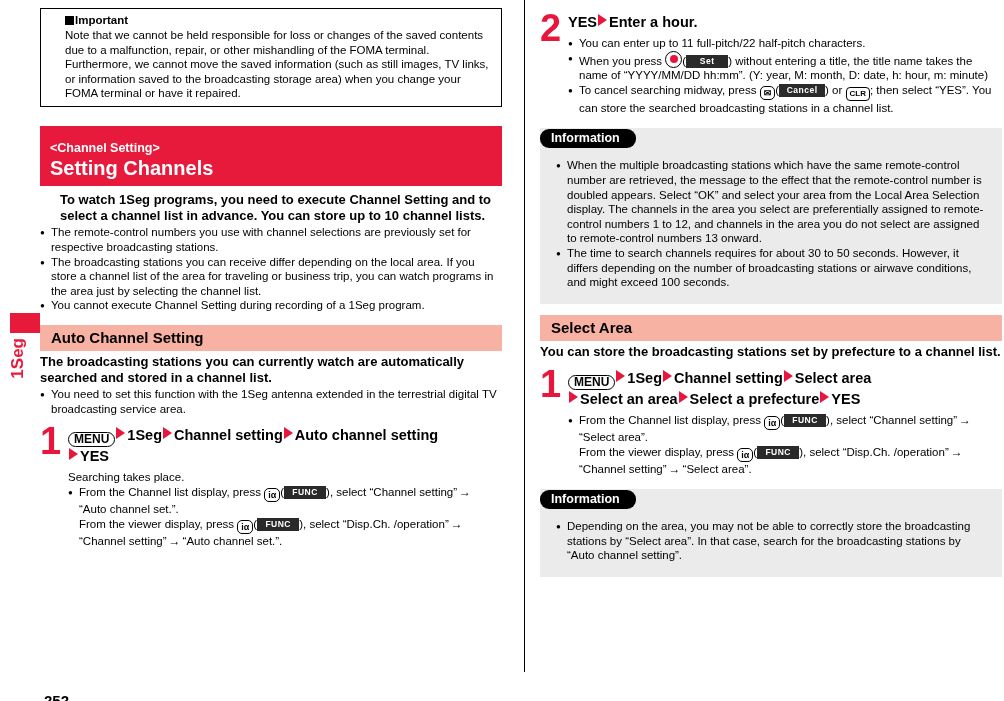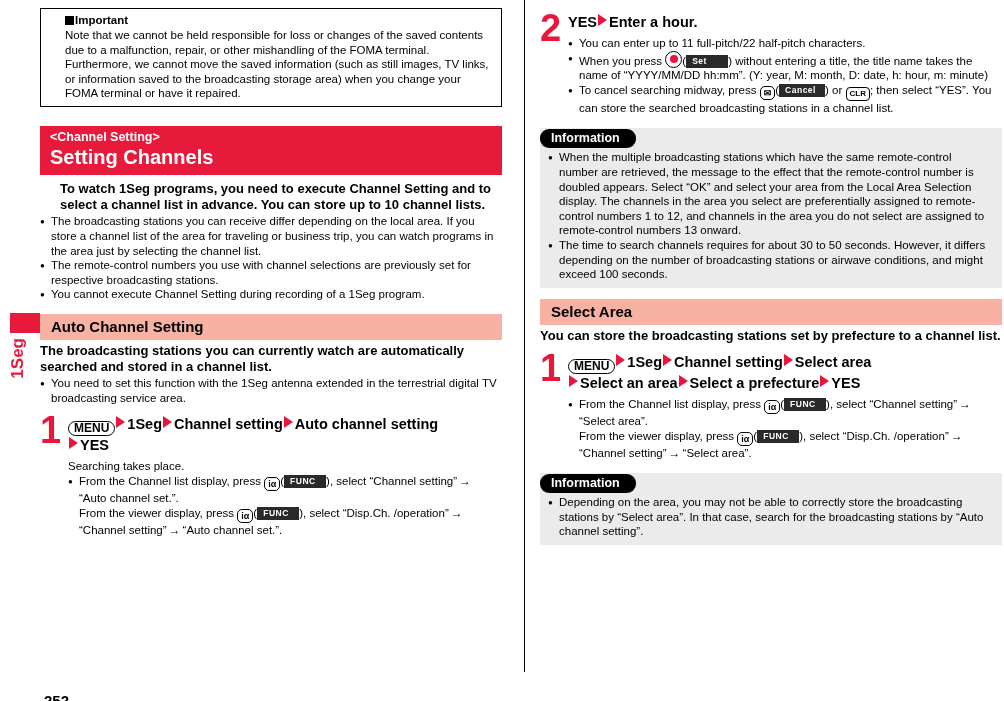--- a/index.html
+++ b/index.html
@@ -100,21 +100,21 @@
   .important-body {
     font-size: 11.5px;
     line-height: 14.6px;
   }
 
   
   .red-banner {
     background: #e81a3c;
     color: #ffffff;
     margin-top: 19px;
-    padding: 3px 10px 6px 10px;
+    padding: 14px 10px 6px 10px;
     box-sizing: border-box;
   }
   .red-banner-sub {
     font-size: 12.5px;
     font-weight: bold;
     line-height: 16px;
   }
   .red-banner-title {
     font-size: 20px;
     font-weight: bold;
@@ -259,20 +259,21 @@
     display: inline-block;
     background: #2a2a2a;
     color: #ffffff;
     font-size: 8.5px;
     font-weight: bold;
     line-height: 11px;
     padding: 1px 6px 1px 6px;
     vertical-align: 1px;
     letter-spacing: 0.5px;
     min-width: 30px;
+    text-align: center;
   }
   .softkey.wide { min-width: 34px; }
 
   
   .arrow {
     display: inline-block;
     width: 0;
     height: 0;
     border-left: 9px solid #e8153c;
     border-top: 6px solid transparent;
@@ -299,21 +300,21 @@
     background: #000000;
     color: #ffffff;
     font-size: 12.5px;
     font-weight: bold;
     line-height: 17px;
     padding: 1px 16px 1px 11px;
     margin-bottom: 2px;
     border-radius: 9px;
   }
   .info-box ul.bullets {
-    margin: 0;
+    margin: 8px;
     padding: 0 10px 0 8px;
   }
   .info-box ul.bullets li {
     padding-left: 11px;
     margin-bottom: 0px;
   }
 </style>
 </head>
 <body>
 
@@ -335,22 +336,22 @@
     </div>
 
     <div class="red-banner">
       <div class="red-banner-sub">&lt;Channel Setting&gt;</div>
       <div class="red-banner-title">Setting Channels</div>
     </div>
 
     <div class="lead">To watch 1Seg programs, you need to execute Channel Setting and to select a channel list in advance. You can store up to 10 channel lists.</div>
 
     <ul class="bullets">
+      <li>The remote-control numbers you use with channel selections are previously set for respective broadcasting stations.</li>
       <li>The broadcasting stations you can receive differ depending on the local area. If you store a channel list of the area for traveling or business trip, you can watch programs in the area just by selecting the channel list.</li>
-      <li>The remote-control numbers you use with channel selections are previously set for respective broadcasting stations.</li>
       <li>You cannot execute Channel Setting during recording of a 1Seg program.</li>
     </ul>
 
     <div class="pink-head">Auto Channel Setting</div>
 
     <div class="lead-2">The broadcasting stations you can currently watch are automatically searched and stored in a channel list.</div>
 
     <ul class="bullets">
       <li>You need to set this function with the 1Seg antenna extended in the terrestrial digital TV broadcasting service area.</li>
     </ul>

